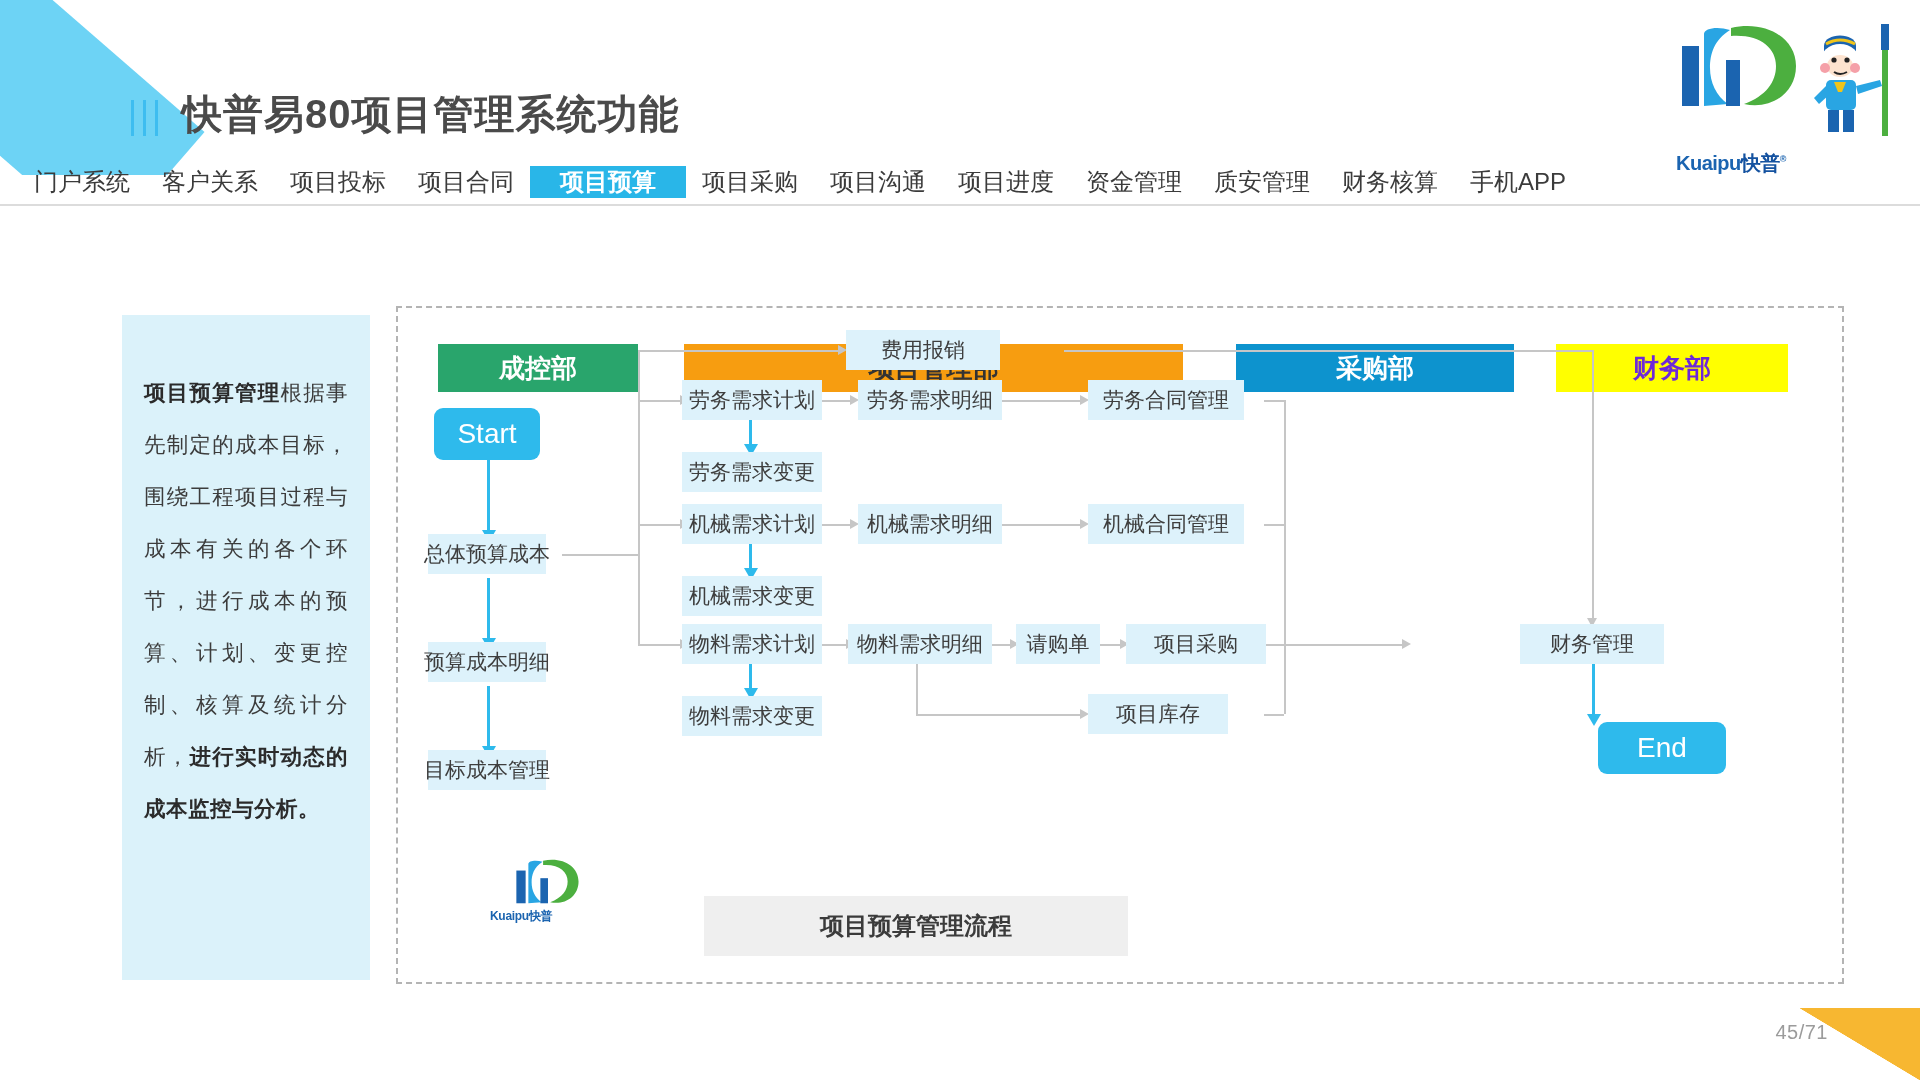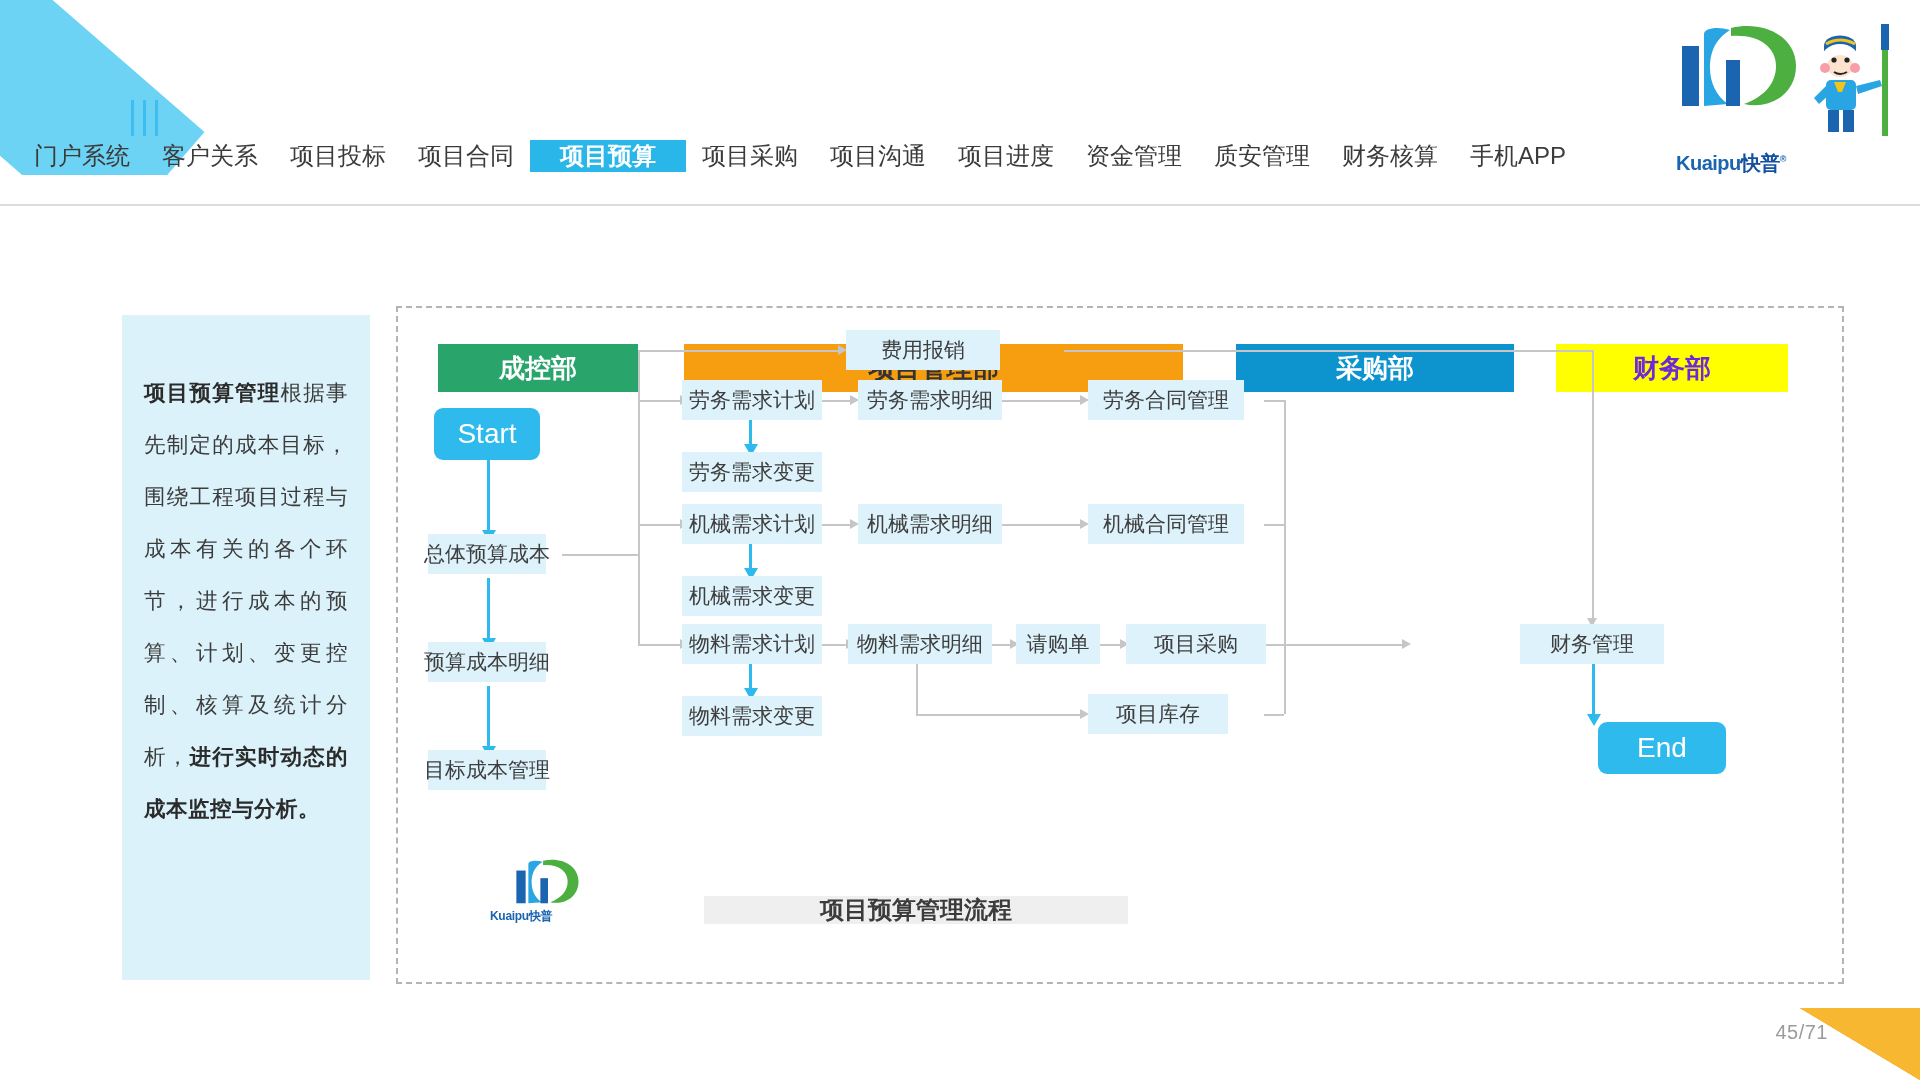--- a/index.html
+++ b/index.html
@@ -66,21 +66,21 @@
     letter-spacing: -0.5px; white-space: nowrap; margin-top: 40px;
   }
   .logo-word .cn { color: #1452a0; }
   .logo-word .reg { font-size: 9px; vertical-align: super; }
   .mascot { position: absolute; left: 148px; top: 0px; }
 
   
   .nav {
     position: absolute; left: 0; top: 140px;
     width: 1532px; height: 58px;
-    display: flex; align-items: flex-start;
+    display: flex; align-items: flex-end;
   }
   .nav-item {
     display: flex; align-items: center; justify-content: center;
     font-size: 24px; color: #3b3b3b; white-space: nowrap;
     padding: 0 16px; cursor: pointer;
   }
   .nav-item.first { margin-left: 18px; }
   .nav-item.active {
     background: #29b6e8; color: #ffffff; font-weight: bold;
     padding: 0 30px;
@@ -152,21 +152,21 @@
   
   .flow-logo { position: absolute; left: 92px; top: 550px; width: 116px; }
   .flow-logo .fw {
     margin-top: 2px; font-size: 12px; font-weight: bold;
     color: #1b64b0; letter-spacing: -0.3px;
   }
 
   
   .caption {
     position: absolute; left: 306px; top: 588px;
-    width: 424px; height: 28px;
+    width: 424px; height: 60px;
     background: #efefef;
     display: flex; align-items: center; justify-content: center;
     font-size: 24px; font-weight: bold; color: #3b3b3b;
   }
 
   
   .pagenum {
     position: absolute; right: 92px; bottom: 36px;
     font-size: 20px; color: #9b9b9b; letter-spacing: 0.5px;
   }
@@ -180,20 +180,21 @@
       <div class="band"></div>
     </div>
   <div class="corner-br"></div>
 
   <div class="header">
     <div class="title-bars">
         <i></i>
         <i></i>
         <i></i>
       </div>
+    <div class="page-title">快普易80项目管理系统功能</div>
   </div>
 
   <div class="logo-wrap">
     <div class="logo-mark">
       <svg width="132" height="86" viewBox="0 0 132 86">
         <rect x="8" y="22" width="17" height="60" fill="#1b64b0"></rect>
         <path d="M30 82 L30 10 C30 4 44 2 56 6 C40 16 36 30 36 44 C36 58 42 72 54 80 Z" fill="#29a5e3"></path>
         <path d="M57 4 C92 -4 122 14 122 42 C122 70 96 86 70 80 C92 72 102 58 102 42 C102 24 86 10 57 12 Z" fill="#4caf3f"></path>
         <rect x="52" y="36" width="14" height="46" fill="#1b64b0"></rect>
       </svg>

